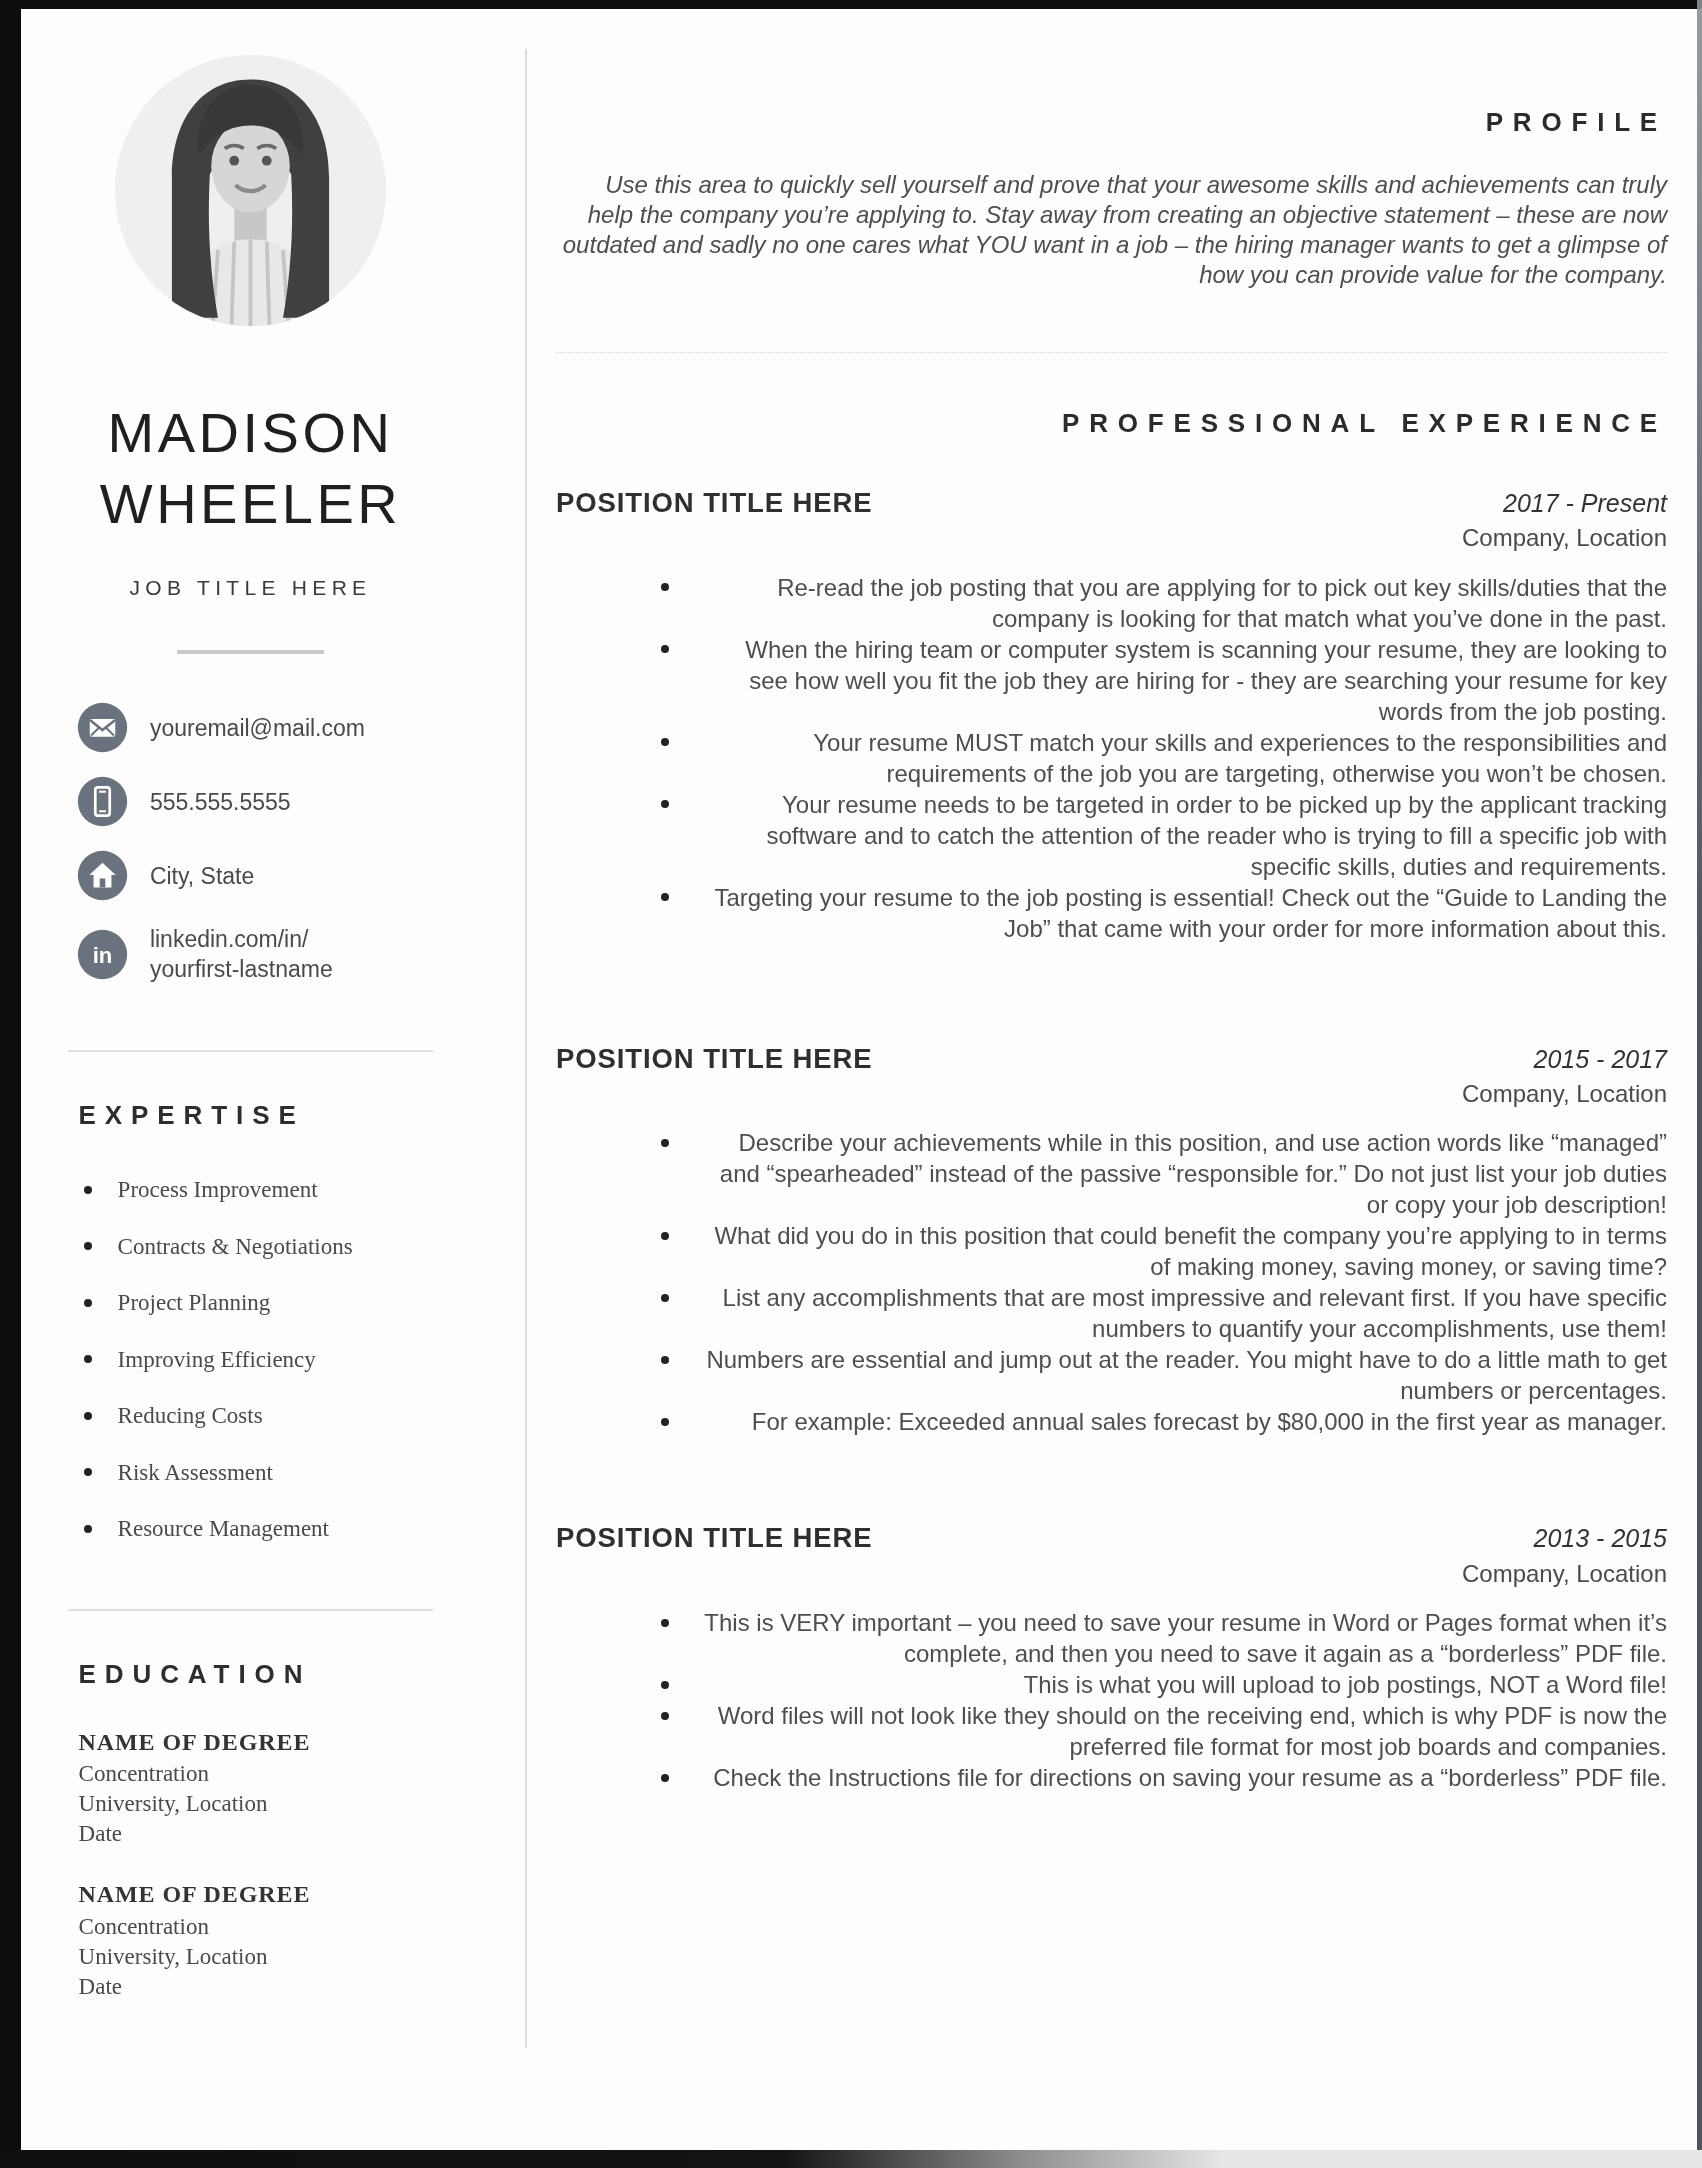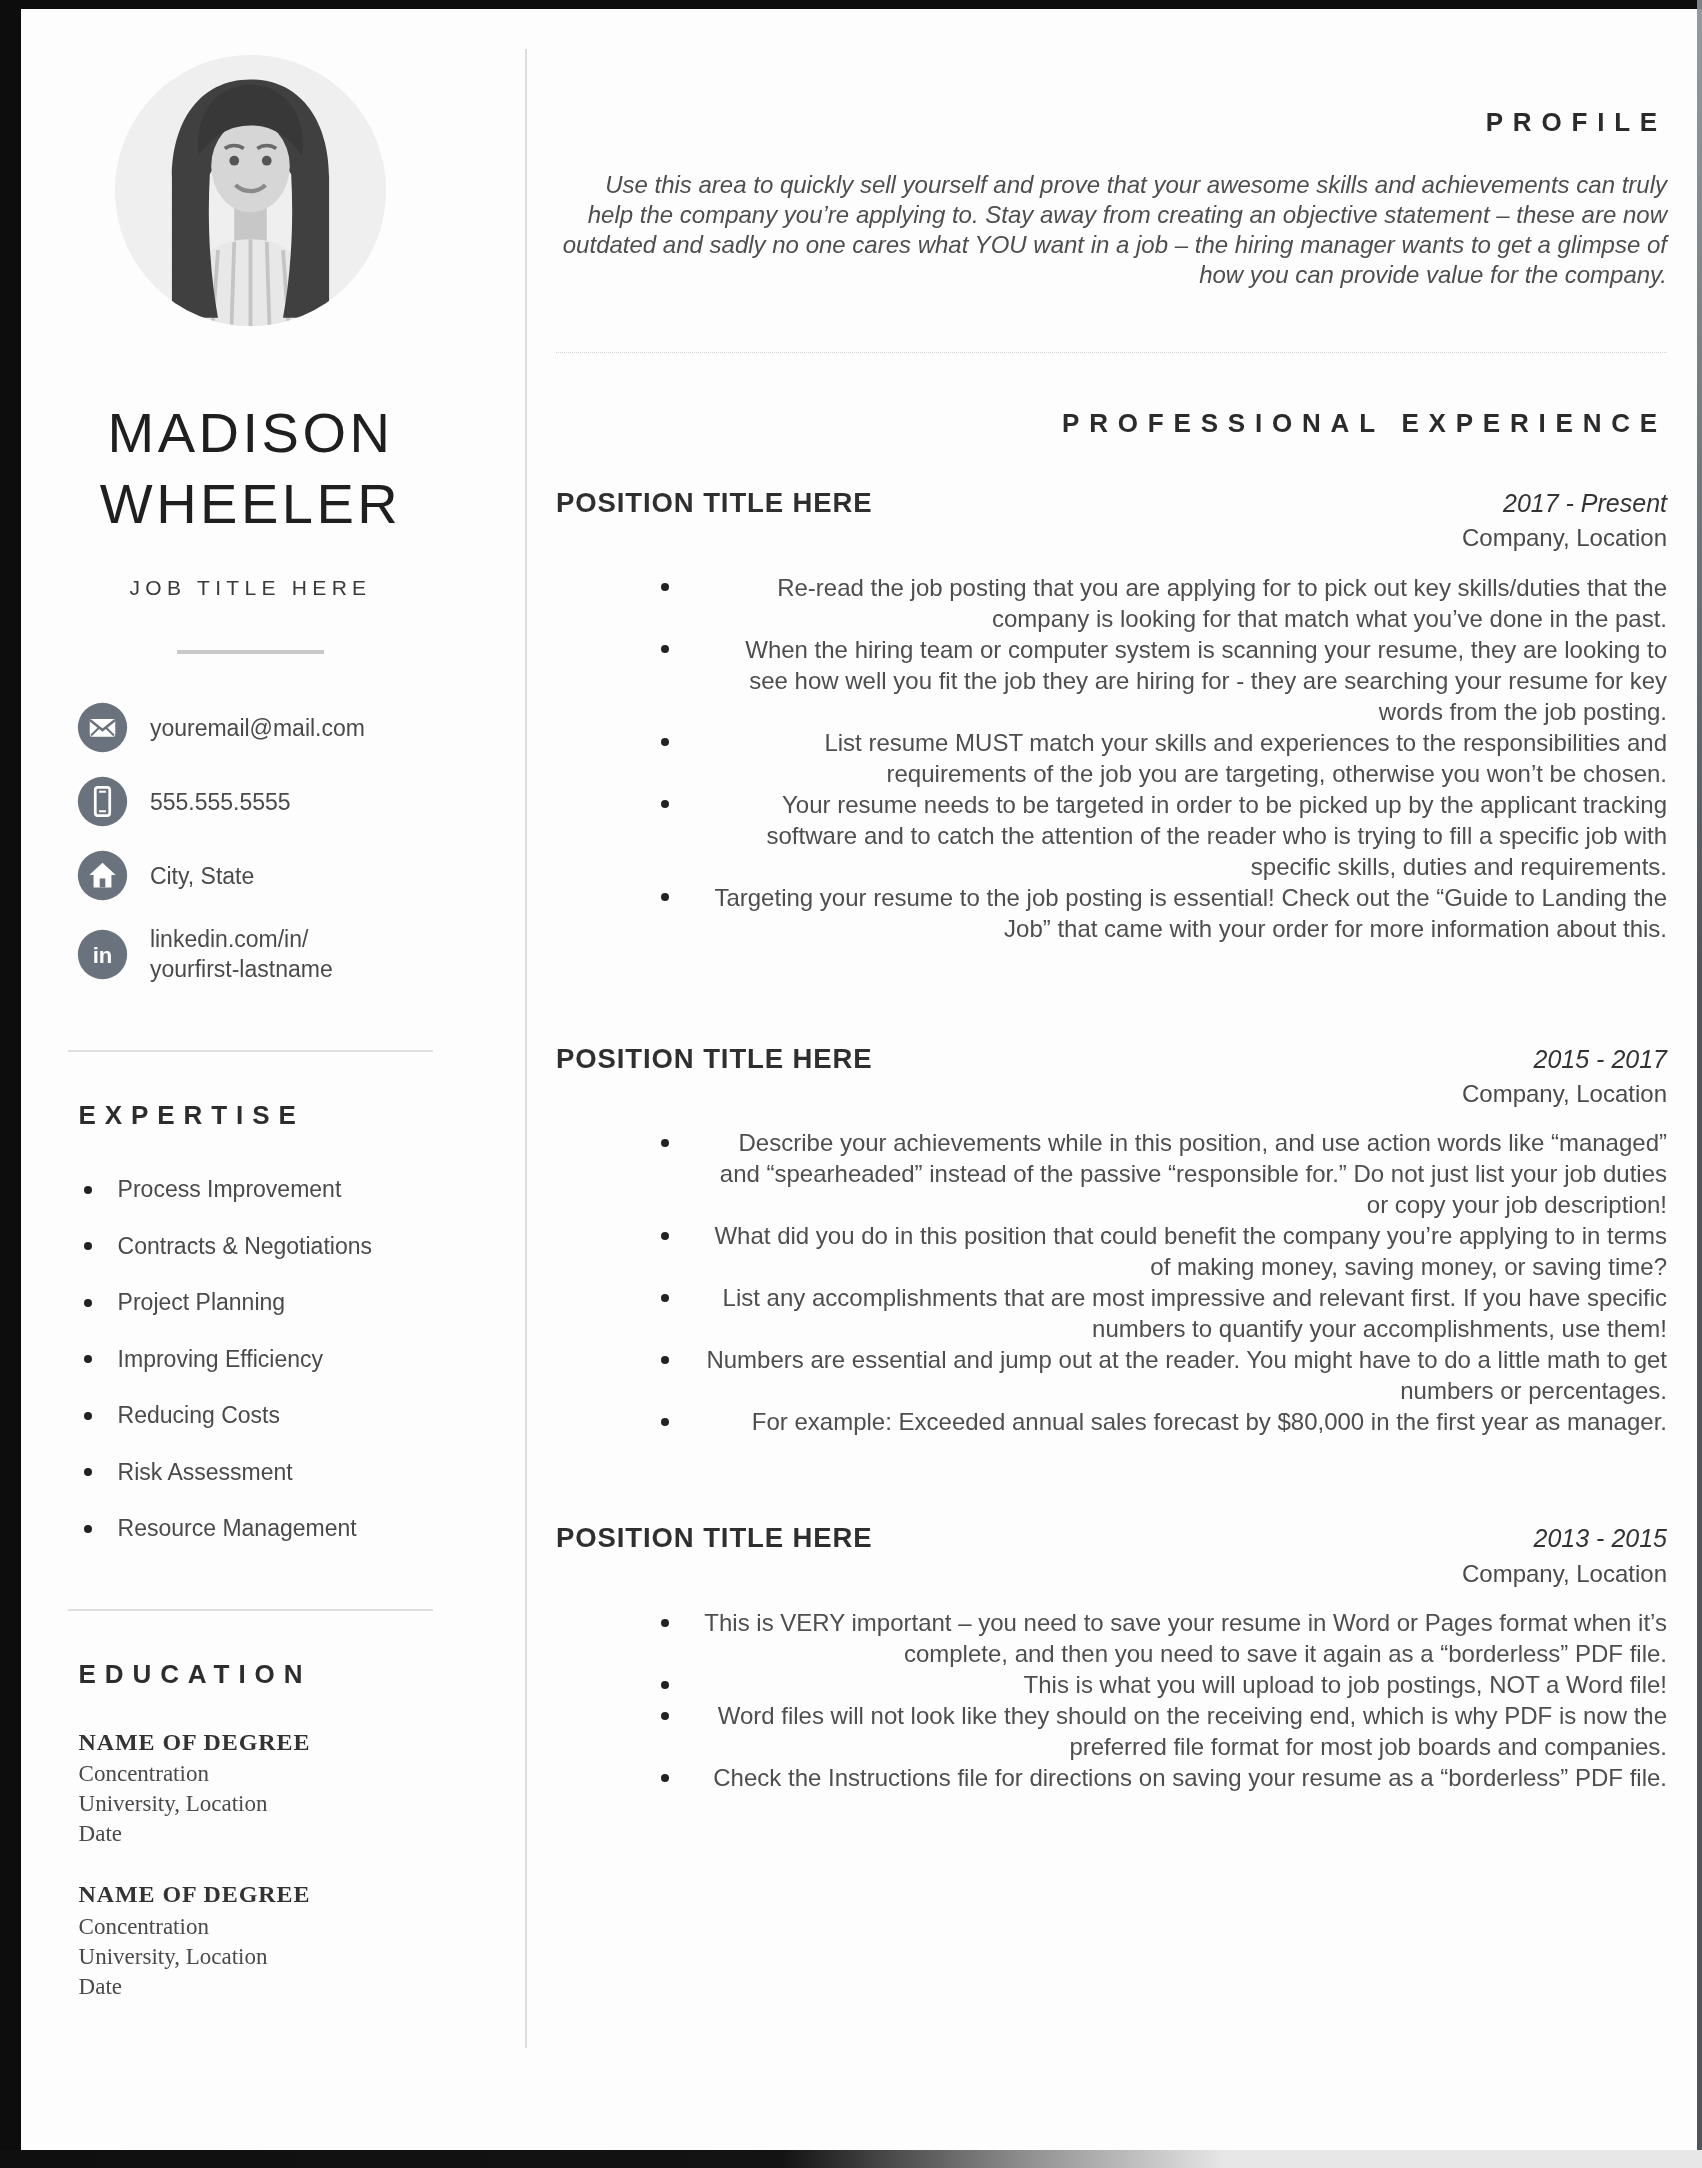--- a/index.html
+++ b/index.html
@@ -24,21 +24,21 @@
     line-height:71px;font-weight:400;}
   .jobtitle{margin-top:37px;text-align:center;font-size:21px;letter-spacing:5.3px;color:#3a3a3a;}
   .title-rule{margin:50px auto 0;width:147px;height:4.4px;background:#c9c9c9;}
   .contacts{margin-top:48px;}
   .contact-row{display:flex;align-items:center;margin-bottom:23px;min-height:51px;}
   .ci{width:51px;height:51px;flex:0 0 51px;margin-left:8.9px;}
   .ci svg{display:block;width:51px;height:51px;}
   .ct{margin-left:22px;font-size:23px;color:#4a4a4a;line-height:30px;}
   .sb-divider{height:1.8px;background:#dfdfdf;margin-top:66px;}
   .sb-heading{margin-top:48px;font-size:26px;font-weight:700;letter-spacing:8.9px;color:#2d2d2d;padding-left:10.6px;}
-  .exp-list{margin:44px 0 0;padding:0 0 0 10.6px;list-style:none;}
+  .exp-list{margin:44px 0 0;padding:0 0 0 10.6px;list-style:none;font-family:Liberation Serif, serif;}
   .exp-list li{position:relative;padding-left:39px;font-size:23px;color:#4a4a4a;margin-bottom:27.5px;line-height:29px;}
   .exp-list li::before{content:"";position:absolute;left:5.3px;top:10.6px;width:8px;height:8px;border-radius:50%;background:#222;}
   .edu{padding-left:10.6px;margin-top:39px;font-family:Liberation Serif, serif;}
   .degree{margin-bottom:32px;}
   .dg-name{font-size:24px;font-weight:700;color:#333;letter-spacing:0.9px;margin-bottom:3.5px;}
   .dg-line{font-size:23px;color:#4a4a4a;line-height:30px;}
 
   
   .main{position:absolute;left:556px;top:8.9px;width:1111px;text-align:right;}
   .h-sec{font-size:26px;font-weight:700;letter-spacing:9.8px;color:#2b2b2b;}
@@ -196,21 +196,21 @@
   <div id="positions">
       <div class="position">
         <div class="pos-header">
           <span class="pos-title">POSITION TITLE HERE</span>
           <span class="pos-dates">2017 - Present</span>
         </div>
         <div class="pos-company">Company, Location</div>
         <ul class="pos-bullets">
           <li>Re-read the job posting that you are applying for to pick out key skills/duties that the company is looking for that match what you’ve done in the past.</li>
           <li>When the hiring team or computer system is scanning your resume, they are looking to see how well you fit the job they are hiring for - they are searching your resume for key words from the job posting.</li>
-          <li>List resume MUST match your skills and experiences to the responsibilities and requirements of the job you are targeting, otherwise you won’t be chosen.</li>
+          <li>Your resume MUST match your skills and experiences to the responsibilities and requirements of the job you are targeting, otherwise you won’t be chosen.</li>
           <li>Your resume needs to be targeted in order to be picked up by the applicant tracking software and to catch the attention of the reader who is trying to fill a specific job with specific skills, duties and requirements.</li>
           <li>Targeting your resume to the job posting is essential!  Check out the “Guide to Landing the Job” that came with your order for more information about this.</li>
         </ul>
       </div>
       <div class="position">
         <div class="pos-header">
           <span class="pos-title">POSITION TITLE HERE</span>
           <span class="pos-dates">2015 - 2017</span>
         </div>
         <div class="pos-company">Company, Location</div>

